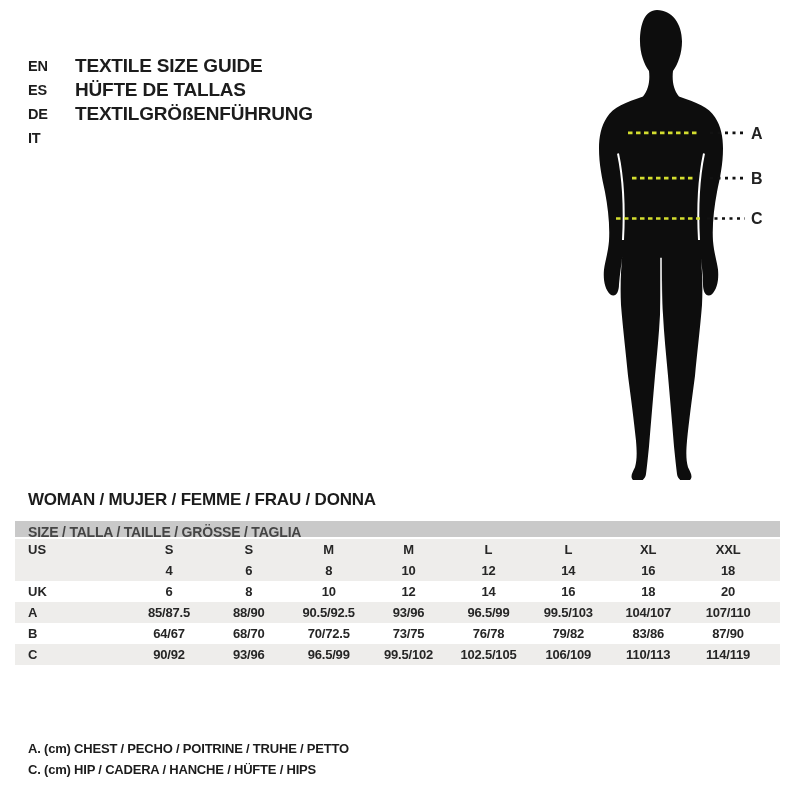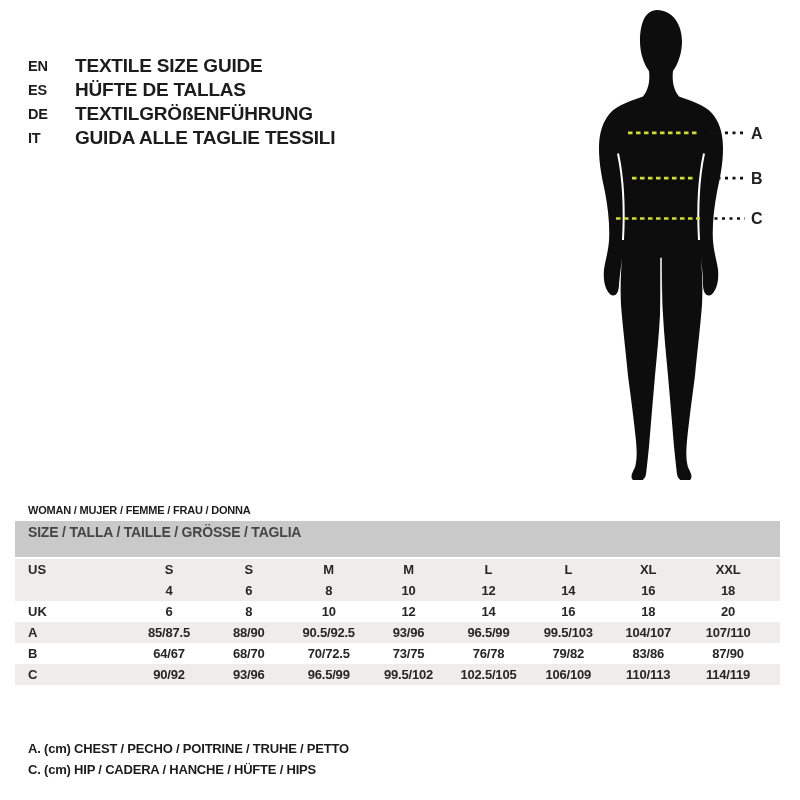--- a/index.html
+++ b/index.html
@@ -10,25 +10,25 @@
   .lang-block{position:absolute;left:28px;top:22px;margin-top:32px;}
   .lang-row{display:flex;height:24px;align-items:center;}
   .lang-code{width:47px;font-size:14.5px;font-weight:700;color:#1c1c1c;letter-spacing:-0.2px;flex:none;}
   .lang-label{font-size:19px;font-weight:700;color:#1c1c1c;letter-spacing:-0.2px;white-space:nowrap;}
 
   
   .figure-svg{position:absolute;left:595px;top:8px;width:205px;height:472px;}
   .marker-label{font-family:"Liberation Sans",sans-serif;font-size:16px;font-weight:700;}
 
   
-  .section-title{position:absolute;left:28px;top:504px;font-size:11px;font-weight:700;color:#1c1c1c;letter-spacing:-0.2px;}
+  .section-title{position:absolute;left:28px;top:490px;font-size:17px;font-weight:700;color:#1c1c1c;letter-spacing:-0.2px;}
 
   
   .size-table{position:absolute;left:15px;top:521px;width:765px;}
-  .t-header{height:36px;line-height:23px;background:#c9c9c9;color:#454545;font-weight:700;font-size:14px;
+  .t-header{height:16px;line-height:23px;background:#c9c9c9;color:#454545;font-weight:700;font-size:14px;
             padding-left:13px;margin-bottom:2px;letter-spacing:-0.2px;}
   .t-row{display:flex;height:21px;align-items:center;padding-right:12px;font-size:13px;font-weight:700;color:#262626;}
   .t-row.shaded{background:#eeedeb;}
   .t-rowlabel{width:101px;padding-left:13px;flex:none;text-align:left;}
   .t-cell{flex:1;text-align:center;letter-spacing:-0.2px;}
 
   
   .legend{position:absolute;left:28px;top:738px;}
   .legend-line{height:21px;line-height:21px;font-size:13px;font-weight:700;color:#1c1c1c;letter-spacing:-0.2px;white-space:nowrap;}
 </style>
@@ -50,21 +50,20 @@
       </div>
 
 
       <div class="lang-row">
         <div class="lang-code">DE</div>
         <div class="lang-label">TEXTILGRÖßENFÜHRUNG</div>
       </div>
 
       <div class="lang-row">
         <div class="lang-code">IT</div>
-        <div class="lang-label">GUIDA ALLE TAGLIE TESSILI</div>
       </div>
 
   </div>
 
   <svg class="figure-svg" viewBox="0 0 205 480" preserveAspectRatio="none">
     <path d="M62,2 C77,2 87,16 87,34 C87,46 83,57 78,64 C77,73 78,82 84,90
              C101,96 114,101 120,111 C126,120 128,131 128,143 C128,159 125,173 122,187
              C119,203 117,221 118,237 C119,249 122,258 123,266 C124,277 122,286 117,291
              C112,295 108,290 108,281 C108,269 106,257 105,245 C107,262 108,282 107,302
              C105,327 102,352 100,374 C97,397 94,420 92,440 C91,452 91,460 93,467

